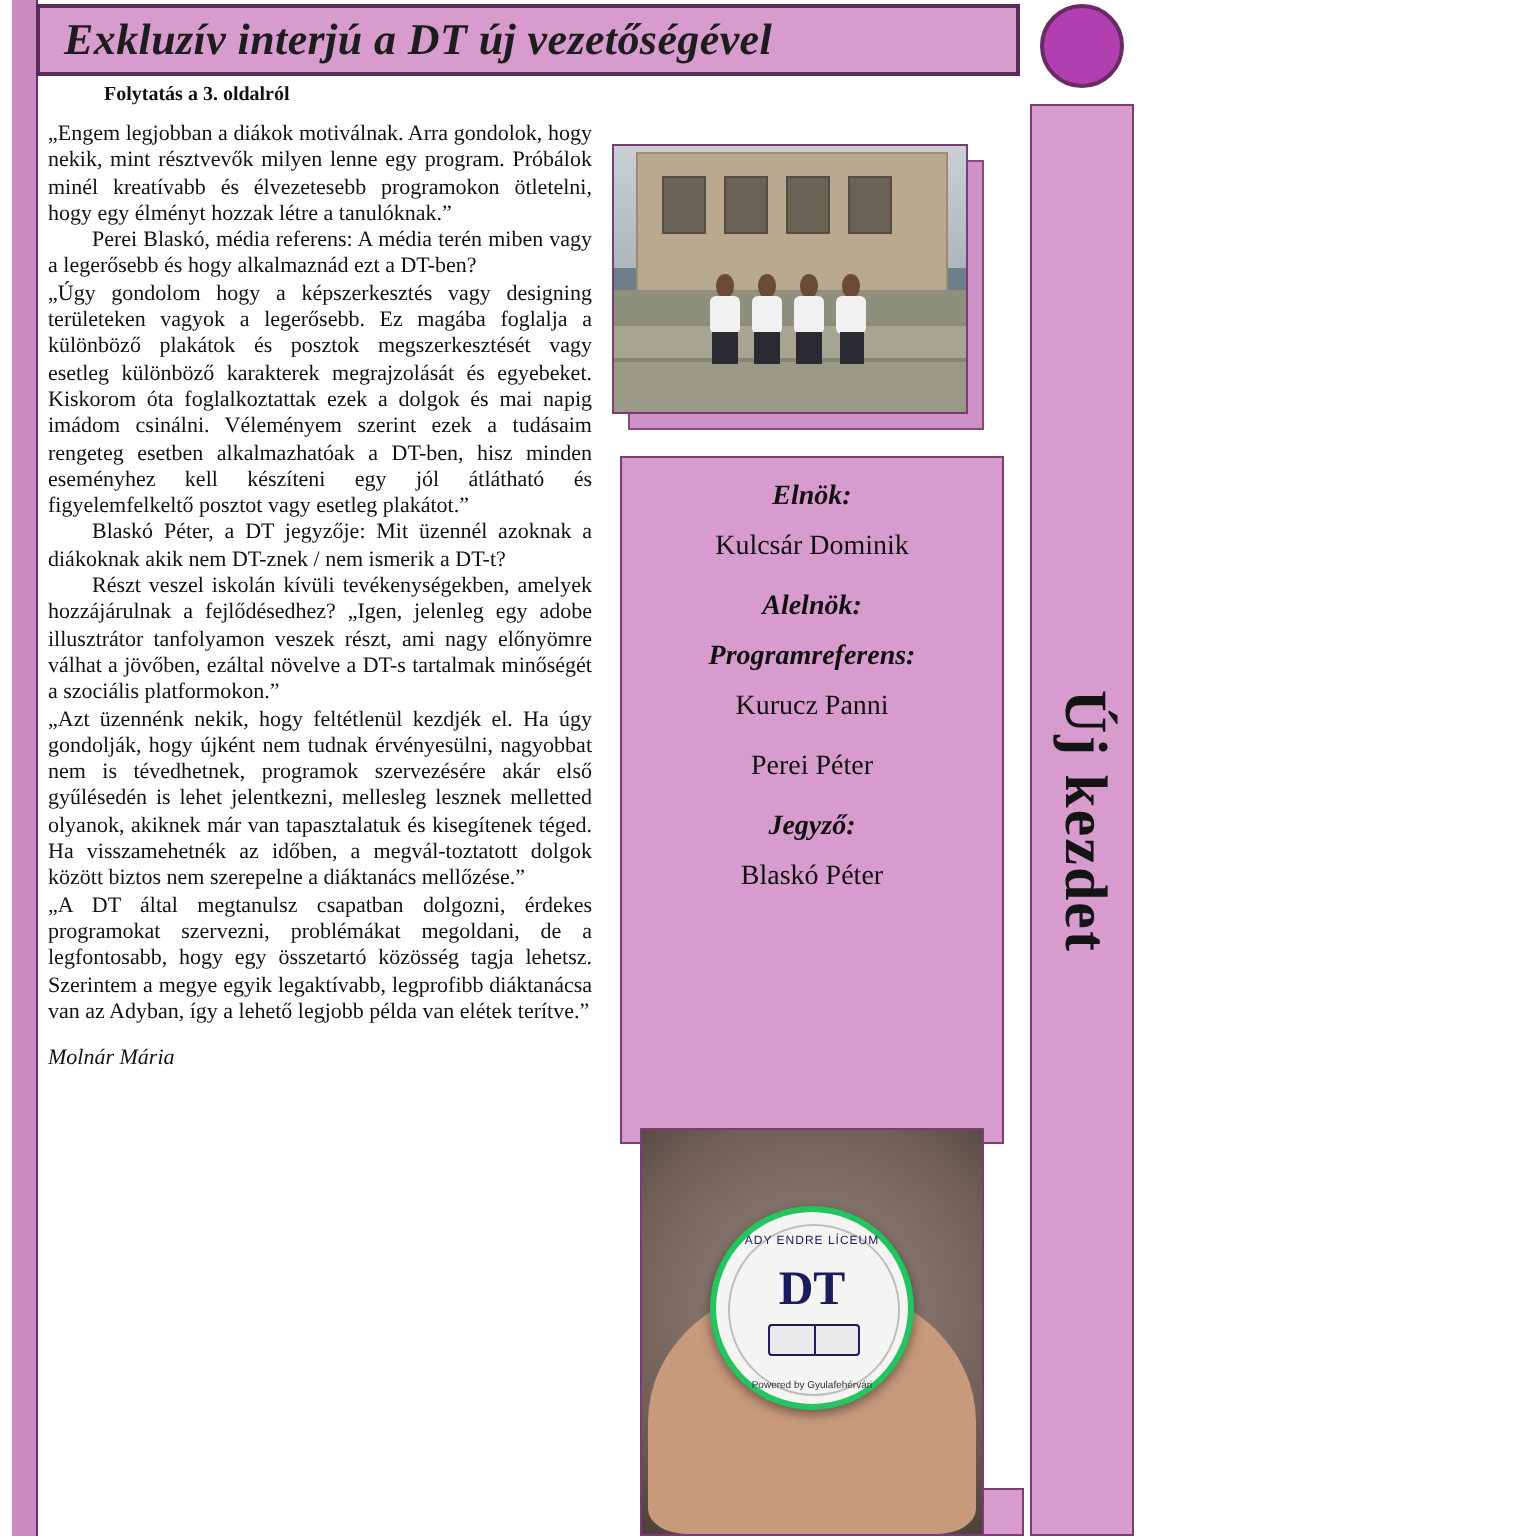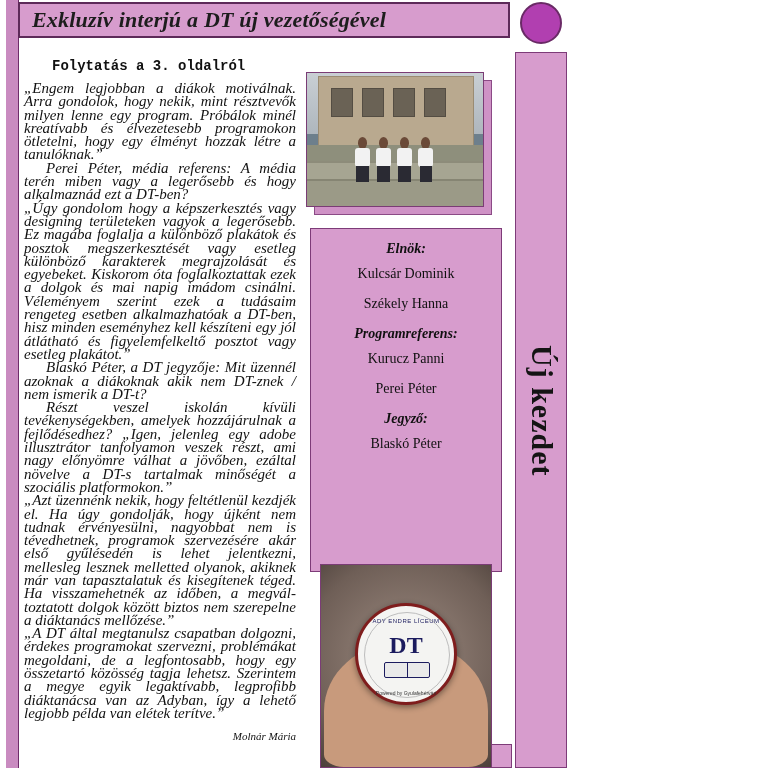--- a/index.html
+++ b/index.html
@@ -89,42 +89,41 @@
     letter-spacing: 1px;
   }
 
   
   .article {
     position: absolute;
     left: 24px; top: 42px;
     width: 272px;
   }
   .article-subhead {
-    font-family: Liberation Mono, monospace;
+    font-family: Liberation Serif, serif;
     font-weight: bold;
-    font-size: 14px;
+    font-size: 10px;
     color: #111;
-    margin: 16px 0 8px 28px;
+    margin: 0 0 8px 28px;
   }
   .article p {
     margin: 0 0 0 0;
     font-family: "Liberation Serif", serif;
-    font-size: 15px;
+    font-size: 11px;
     line-height: 13.3px;
     text-align: justify;
     color: #111;
     hyphens: manual;
-    font-style: italic;
   }
   .article p.indent {
     text-indent: 22px;
   }
   .byline {
     margin-top: 10px;
-    text-align: right;
+    text-align: left;
     font-family: "Liberation Serif", serif;
     font-style: italic;
     font-size: 11px;
     color: #111;
   }
 
   
   .photo-top-shadow {
     position: absolute;
     left: 314px; top: 80px;
@@ -191,21 +190,21 @@
     box-sizing: border-box;
     overflow: hidden;
     background: #7d6b63;
   }
   .pb-bg   { position:absolute; left:0; top:0; width:100%; height:100%;
              background: radial-gradient(circle at 50% 45%, #9c8a80 0%, #6f5f57 70%, #4c403a 100%); }
   .pb-hand { position:absolute; left:2%; bottom:0; width:96%; height:62%;
              background:#c89a7c; border-radius:48% 48% 12% 12% / 55% 55% 10% 10%; }
   .pb-badge{ position:absolute; left:50%; top:44%; transform:translate(-50%,-50%);
              width:96px; height:96px; border-radius:50%; background:#f4f4f2;
-             border:3px solid #7f1d1d; box-shadow:0 2px 6px rgba(0,0,0,.45); }
+             border:3px solid #22c55e; box-shadow:0 2px 6px rgba(0,0,0,.45); }
   .pb-ring { position:absolute; left:6px; top:6px; width:84px; height:84px;
              border-radius:50%; border:1px solid #bdbdbd; }
   .pb-dt   { position:absolute; left:0; top:26px; width:96px; text-align:center;
              font-family:"Liberation Serif", serif; font-weight:bold; font-size:24px; color:#1b1b5e; }
   .pb-top  { position:absolute; left:0; top:12px; width:96px; text-align:center;
              font-family:"Liberation Sans", sans-serif; font-size:6px; letter-spacing:.5px; color:#1b1b5e; }
   .pb-book { position:absolute; left:26px; top:56px; width:44px; height:14px;
              background:#e9e9e9; border:1px solid #1b1b5e; border-radius:2px; }
   .pb-book:after { content:""; position:absolute; left:50%; top:0; width:1px; height:14px; background:#1b1b5e; }
   .pb-foot { position:absolute; left:0; bottom:6px; width:96px; text-align:center;
@@ -233,21 +232,21 @@
   </div>
   <div class="header-circle"></div>
 
   <div class="vertical-banner">
     <div class="vertical-banner-text">Új kezdet</div>
   </div>
 
   <div class="article">
     <div class="article-subhead">Folytatás a 3. oldalról</div>
     <p>„Engem legjobban a diákok motiválnak. Arra gondolok, hogy nekik, mint résztvevők milyen lenne egy program. Próbálok minél kreatívabb és élvezetesebb programokon ötletelni, hogy egy élményt hozzak létre a tanulóknak.”</p>
-    <p class="indent">Perei Péter, média referens: A média terén miben vagy a legerősebb és hogy alkalmaznád ezt a DT-ben?</p>
+    <p class="indent">Perei Blaskó, média referens: A média terén miben vagy a legerősebb és hogy alkalmaznád ezt a DT-ben?</p>
     <p>„Úgy gondolom hogy a képszerkesztés vagy designing területeken vagyok a legerősebb. Ez magába foglalja a különböző plakátok és posztok megszerkesztését vagy esetleg különböző karakterek megrajzolását és egyebeket. Kiskorom óta foglalkoztattak ezek a dolgok és mai napig imádom csinálni. Véleményem szerint ezek a tudásaim rengeteg esetben alkalmazhatóak a DT-ben, hisz minden eseményhez kell készíteni egy jól átlátható és figyelemfelkeltő posztot vagy esetleg plakátot.”</p>
     <p class="indent">Blaskó Péter, a DT jegyzője: Mit üzennél azoknak a diákoknak akik nem DT-znek / nem ismerik a DT-t?</p>
     <p class="indent">Részt veszel iskolán kívüli tevékenységekben, amelyek hozzájárulnak a fejlődésedhez? „Igen, jelenleg egy adobe illusztrátor tanfolyamon veszek részt, ami nagy előnyömre válhat a jövőben, ezáltal növelve a DT-s tartalmak minőségét a szociális platformokon.”</p>
     <p>„Azt üzennénk nekik, hogy feltétlenül kezdjék el. Ha úgy gondolják, hogy újként nem tudnak érvényesülni, nagyobbat nem is tévedhetnek, programok szervezésére akár első gyűlésedén is lehet jelentkezni, mellesleg lesznek melletted olyanok, akiknek már van tapasztalatuk és kisegítenek téged. Ha visszamehetnék az időben, a megvál-toztatott dolgok között biztos nem szerepelne a diáktanács mellőzése.”</p>
     <p>„A DT által megtanulsz csapatban dolgozni, érdekes programokat szervezni, problémákat megoldani, de a legfontosabb, hogy egy összetartó közösség tagja lehetsz. Szerintem a megye egyik legaktívabb, legprofibb diáktanácsa van az Adyban, így a lehető legjobb példa van elétek terítve.”</p>
     <div class="byline">Molnár Mária</div>
   </div>
 
   <div class="photo-top-shadow"></div>
   <div class="photo-top">
@@ -279,21 +278,21 @@
     <div class="pt-person" style="left:62%">
       <div class="head"></div>
         <div class="torso"></div>
         <div class="legs"></div>
     </div>
   </div>
 
   <div class="leader-box">
     <div class="leader-role">Elnök:</div>
     <div class="leader-name">Kulcsár Dominik</div>
-    <div class="leader-name">Székely Hanna</div>
+    <div class="leader-role">Alelnök:</div>
     <div class="leader-role">Programreferens:</div>
     <div class="leader-name">Kurucz Panni</div>
     <div class="leader-name">Perei Péter</div>
     <div class="leader-role">Jegyző:</div>
     <div class="leader-name last">Blaskó Péter</div>
   </div>
 
   <div class="bottom-bar"></div>
   <div class="photo-bottom">
     <div class="pb-bg"></div>

